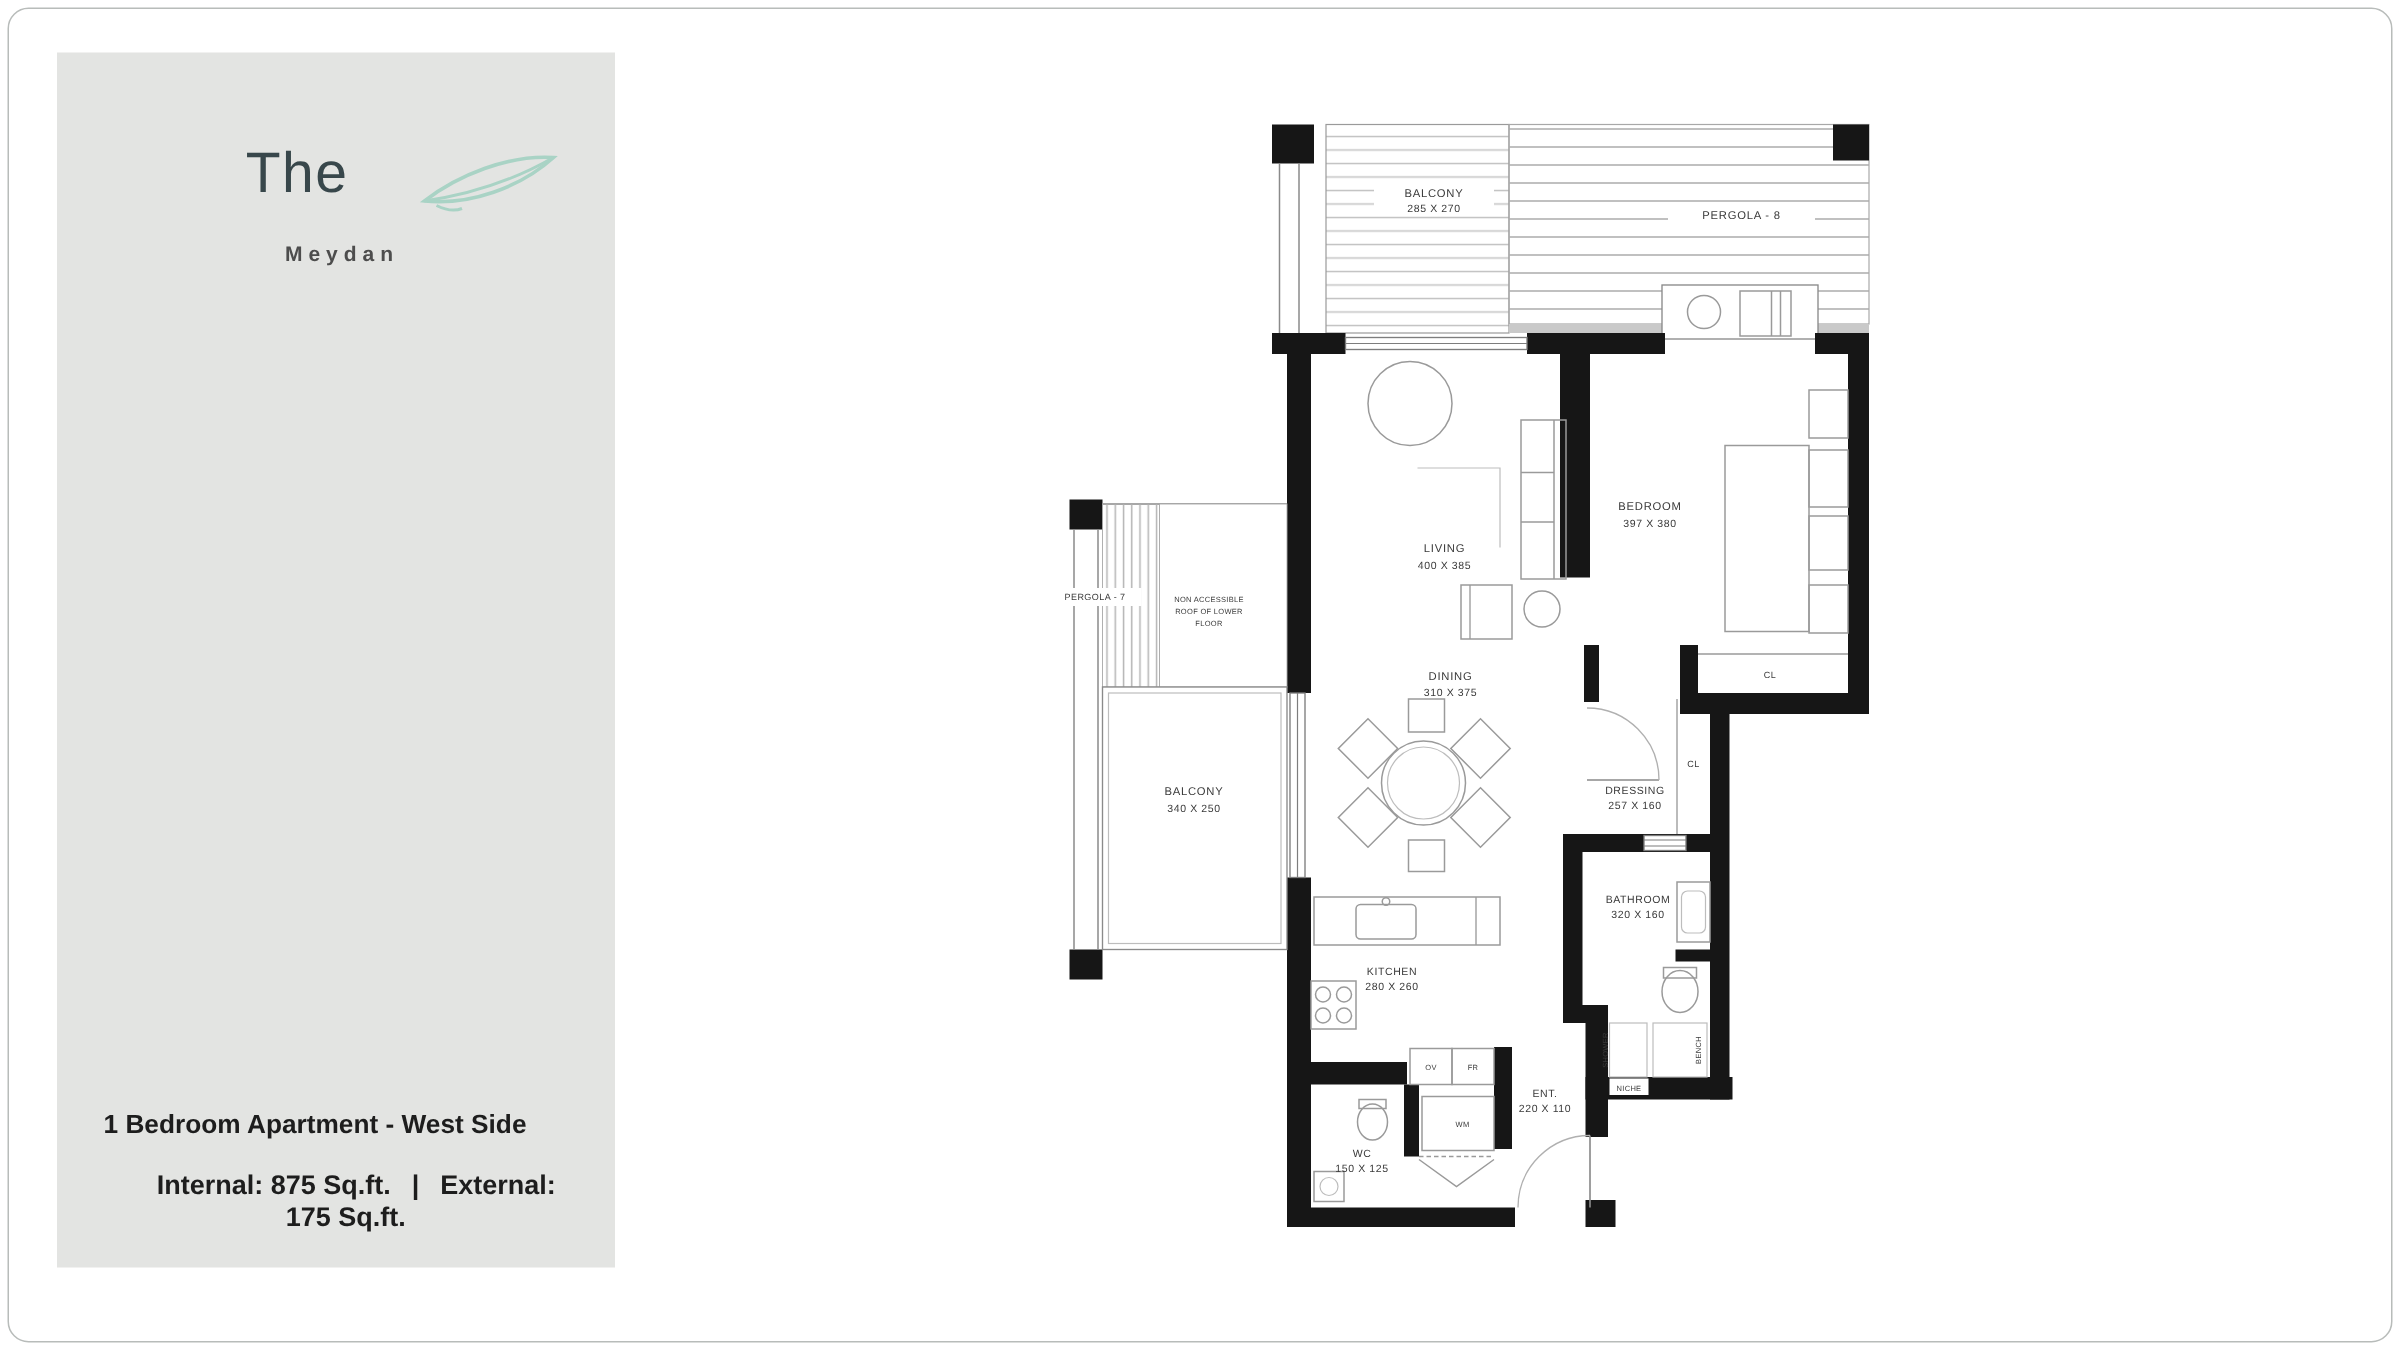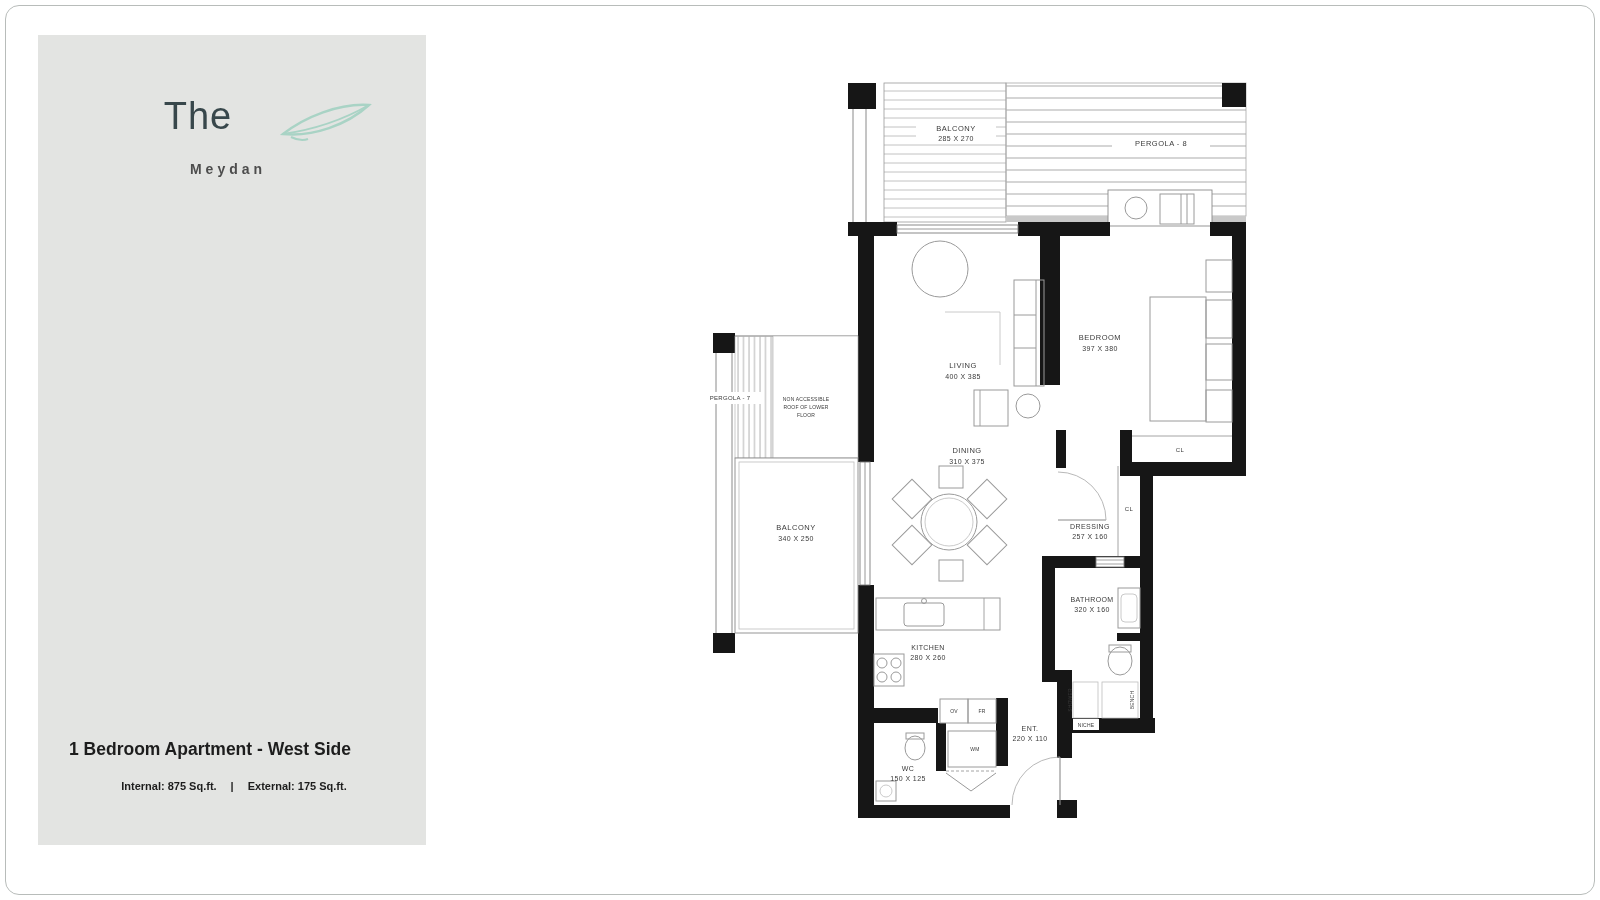--- a/index.html
+++ b/index.html
@@ -1,28 +1,28 @@
 <!DOCTYPE html>
 <html><head>
 <meta charset="utf-8">
 <style>
   html,body{margin:0;padding:0;background:#ffffff;}
   .page{position:relative;width:1600px;height:900px;background:#fff;overflow:hidden;
         font-family:"Liberation Sans",sans-serif;}
   .frame{position:absolute;inset:5px;border:1px solid #b8bcba;border-radius:14px;pointer-events:none;}
   
-  .panel{position:absolute;left:38px;top:35px;width:372px;height:810px;background:#e3e4e2;padding-left:16px;}
+  .panel{position:absolute;left:38px;top:35px;width:372px;height:810px;background:#e3e4e2;}
   .logo{position:absolute;left:55px;top:62px;width:270px;text-align:center;color:#38474b;}
   .logo-the{font-size:38px;font-weight:300;letter-spacing:1px;line-height:1;margin-right:60px;}
   .logo-terraces{font-size:56px;font-weight:300;letter-spacing:1px;line-height:1.0;margin-top:-6px;}
   .logo-leaf{position:absolute;right:-14px;top:2px;}
   .logo-sub{font-size:14px;font-weight:bold;letter-spacing:4px;color:#4d4d4d;margin-top:26px;}
   .summary{position:absolute;left:0;top:704px;width:344px;text-align:center;color:#1d1d1d;}
   .summary .title{font-size:17.5px;font-weight:bold;}
-  .summary .areas{font-size:11px;font-weight:bold;margin-top:20px;margin-left:48px;}
+  .summary .areas{font-size:18px;font-weight:bold;margin-top:20px;margin-left:48px;}
   .summary .areas span{margin:0 7px;}
   
   svg.plan{position:absolute;left:0;top:0;}
   .wall{fill:#161616;stroke:none;}
   .furn{fill:none;stroke:#9a9a9a;stroke-width:1;}
   .furn-light{fill:none;stroke:#bdbdbd;stroke-width:0.8;}
   .thinwall{fill:#ffffff;stroke:#7d7d7d;stroke-width:0.9;}
   .lbl{fill:#3a3a3a;font-family:"Liberation Sans",sans-serif;font-size:7.5px;letter-spacing:0.5px;text-anchor:middle;}
   .lbl-dim{fill:#3a3a3a;font-family:"Liberation Sans",sans-serif;font-size:7px;letter-spacing:0.4px;text-anchor:middle;}
   .lbl-sm{fill:#3a3a3a;font-family:"Liberation Sans",sans-serif;font-size:6px;letter-spacing:0.3px;text-anchor:middle;}

